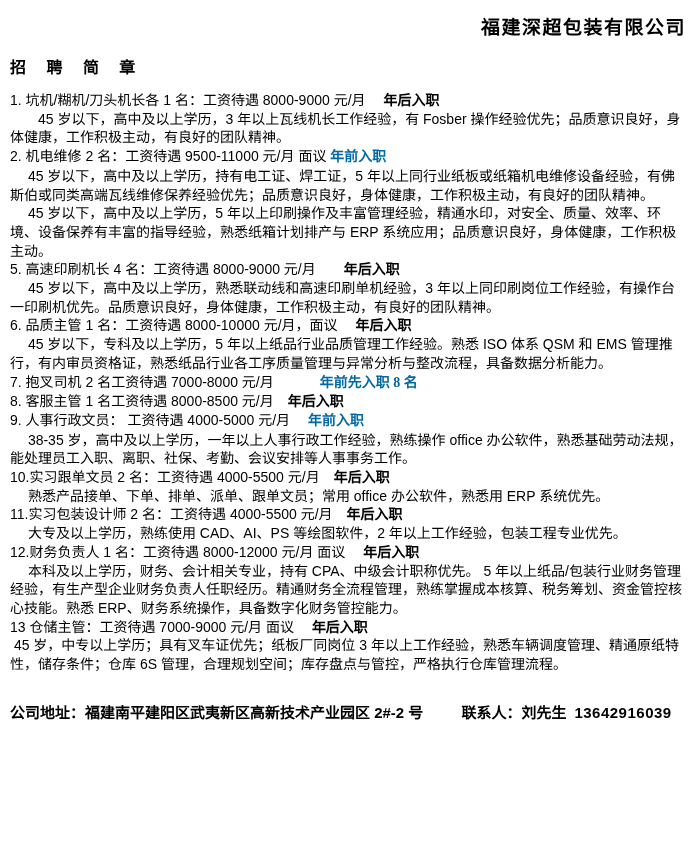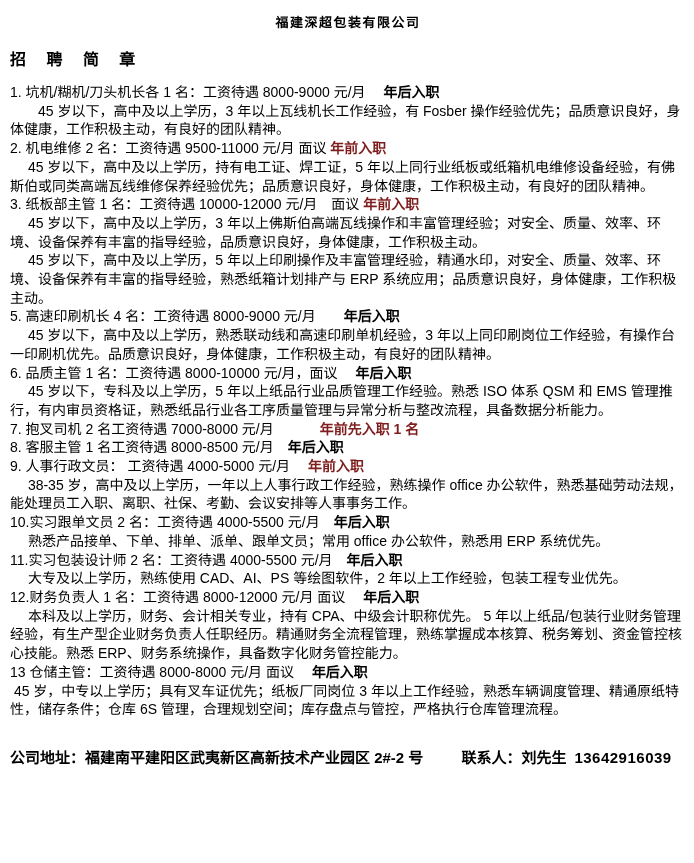--- a/index.html
+++ b/index.html
@@ -11,43 +11,43 @@
     box-sizing: border-box;
   }
   .page {
     width: 694px;
     min-height: 863px;
     box-sizing: border-box;
     padding: 8px 8px 6px 10px;
     background: #ffffff;
   }
   .company-title {
-    font-size: 13px;
+    font-size: 19px;
     font-weight: bold;
-    text-align: center;
+    text-align: right;
     letter-spacing: 1.5px;
     margin: 4px 0 15px 0;
   }
   .doc-title {
     font-size: 16px;
     font-weight: bold;
     text-align: left;
     letter-spacing: 8px;
     margin: 0 0 13px 0;
   }
   .job { margin: 0; }
   .job-head, .job-detail {
     margin: 0;
     font-size: 14px;
     line-height: 18.7px;
     white-space: pre-wrap;
     word-break: break-all;
   }
   .status { font-weight: bold; }
-  .status.red { color: #7f1d1d; }
+  .status.red { color: #0369a1; font-family: Liberation Serif, serif; }
   .footer {
     margin-top: 27px;
     font-size: 15px;
     font-weight: bold;
     white-space: pre-wrap;
   }
   .footer .contact { margin-left: 38px; }
   .footer .phone { margin-left: 8px; letter-spacing: 0.5px; }
 </style>
 </head>
@@ -60,36 +60,32 @@
   <div id="jobs">
       <div class="job">
         <p class="job-head"><span class="head-text">1. 坑机/糊机/刀头机长各 1 名：工资待遇 8000-9000 元/月　 </span><span class="status">年后入职</span></p>
         <p class="job-detail">　　45 岁以下，高中及以上学历，3 年以上瓦线机长工作经验，有 Fosber 操作经验优先；品质意识良好，身体健康，工作积极主动，有良好的团队精神。</p>
       </div>
       <div class="job">
         <p class="job-head"><span class="head-text">2. 机电维修 2 名：工资待遇 9500-11000 元/月 面议 </span><span class="status red">年前入职</span></p>
         <p class="job-detail">　 45 岁以下，高中及以上学历，持有电工证、焊工证，5 年以上同行业纸板或纸箱机电维修设备经验，有佛斯伯或同类高端瓦线维修保养经验优先；品质意识良好，身体健康，工作积极主动，有良好的团队精神。</p>
       </div>
       <div class="job">
-        <p class="job-head"><span class="head-text">3. 纸板部主管 1 名：工资待遇 10000-12000 元/月　面议 </span><span class="status red">年前入职</span></p>
-        <p class="job-detail">　 45 岁以下，高中及以上学历，3 年以上佛斯伯高端瓦线操作和丰富管理经验；对安全、质量、效率、环境、设备保养有丰富的指导经验，品质意识良好，身体健康，工作积极主动。</p>
-      </div>
-      <div class="job">
         <p class="job-detail">　 45 岁以下，高中及以上学历，5 年以上印刷操作及丰富管理经验，精通水印，对安全、质量、效率、环境、设备保养有丰富的指导经验，熟悉纸箱计划排产与 ERP 系统应用；品质意识良好，身体健康，工作积极主动。</p>
       </div>
       <div class="job">
         <p class="job-head"><span class="head-text">5. 高速印刷机长 4 名：工资待遇 8000-9000 元/月　　</span><span class="status">年后入职</span></p>
         <p class="job-detail">　 45 岁以下，高中及以上学历，熟悉联动线和高速印刷单机经验，3 年以上同印刷岗位工作经验，有操作台一印刷机优先。品质意识良好，身体健康，工作积极主动，有良好的团队精神。</p>
       </div>
       <div class="job">
         <p class="job-head"><span class="head-text">6. 品质主管 1 名：工资待遇 8000-10000 元/月，面议　 </span><span class="status">年后入职</span></p>
         <p class="job-detail">　 45 岁以下，专科及以上学历，5 年以上纸品行业品质管理工作经验。熟悉 ISO 体系 QSM 和 EMS 管理推行，有内审员资格证，熟悉纸品行业各工序质量管理与异常分析与整改流程，具备数据分析能力。</p>
       </div>
       <div class="job">
-        <p class="job-head"><span class="head-text">7. 抱叉司机 2 名工资待遇 7000-8000 元/月　　　 </span><span class="status red">年前先入职 1 名</span></p>
+        <p class="job-head"><span class="head-text">7. 抱叉司机 2 名工资待遇 7000-8000 元/月　　　 </span><span class="status red">年前先入职 8 名</span></p>
       </div>
       <div class="job">
         <p class="job-head"><span class="head-text">8. 客服主管 1 名工资待遇 8000-8500 元/月　</span><span class="status">年后入职</span></p>
       </div>
       <div class="job">
         <p class="job-head"><span class="head-text">9. 人事行政文员： 工资待遇 4000-5000 元/月　 </span><span class="status red">年前入职</span></p>
         <p class="job-detail">　 38-35 岁，高中及以上学历，一年以上人事行政工作经验，熟练操作 office 办公软件，熟悉基础劳动法规，能处理员工入职、离职、社保、考勤、会议安排等人事事务工作。</p>
       </div>
       <div class="job">
         <p class="job-head"><span class="head-text">10.实习跟单文员 2 名：工资待遇 4000-5500 元/月　</span><span class="status">年后入职</span></p>
@@ -97,19 +93,19 @@
       </div>
       <div class="job">
         <p class="job-head"><span class="head-text">11.实习包装设计师 2 名：工资待遇 4000-5500 元/月　</span><span class="status">年后入职</span></p>
         <p class="job-detail">　 大专及以上学历，熟练使用 CAD、AI、PS 等绘图软件，2 年以上工作经验，包装工程专业优先。</p>
       </div>
       <div class="job">
         <p class="job-head"><span class="head-text">12.财务负责人 1 名：工资待遇 8000-12000 元/月 面议　 </span><span class="status">年后入职</span></p>
         <p class="job-detail">　 本科及以上学历，财务、会计相关专业，持有 CPA、中级会计职称优先。 5 年以上纸品/包装行业财务管理经验，有生产型企业财务负责人任职经历。精通财务全流程管理，熟练掌握成本核算、税务筹划、资金管控核心技能。熟悉 ERP、财务系统操作，具备数字化财务管控能力。</p>
       </div>
       <div class="job">
-        <p class="job-head"><span class="head-text">13 仓储主管：工资待遇 8000-8000 元/月 面议　 </span><span class="status">年后入职</span></p>
+        <p class="job-head"><span class="head-text">13 仓储主管：工资待遇 7000-9000 元/月 面议　 </span><span class="status">年后入职</span></p>
         <p class="job-detail"> 45 岁，中专以上学历；具有叉车证优先；纸板厂同岗位 3 年以上工作经验，熟悉车辆调度管理、精通原纸特性，储存条件；仓库 6S 管理，合理规划空间；库存盘点与管控，严格执行仓库管理流程。</p>
       </div>
     </div>
 
   <div class="footer"><span class="address">公司地址：福建南平建阳区武夷新区高新技术产业园区 2#-2 号</span><span class="contact">联系人：刘先生</span><span class="phone">13642916039</span></div>
 </div>
 
 </body></html>

